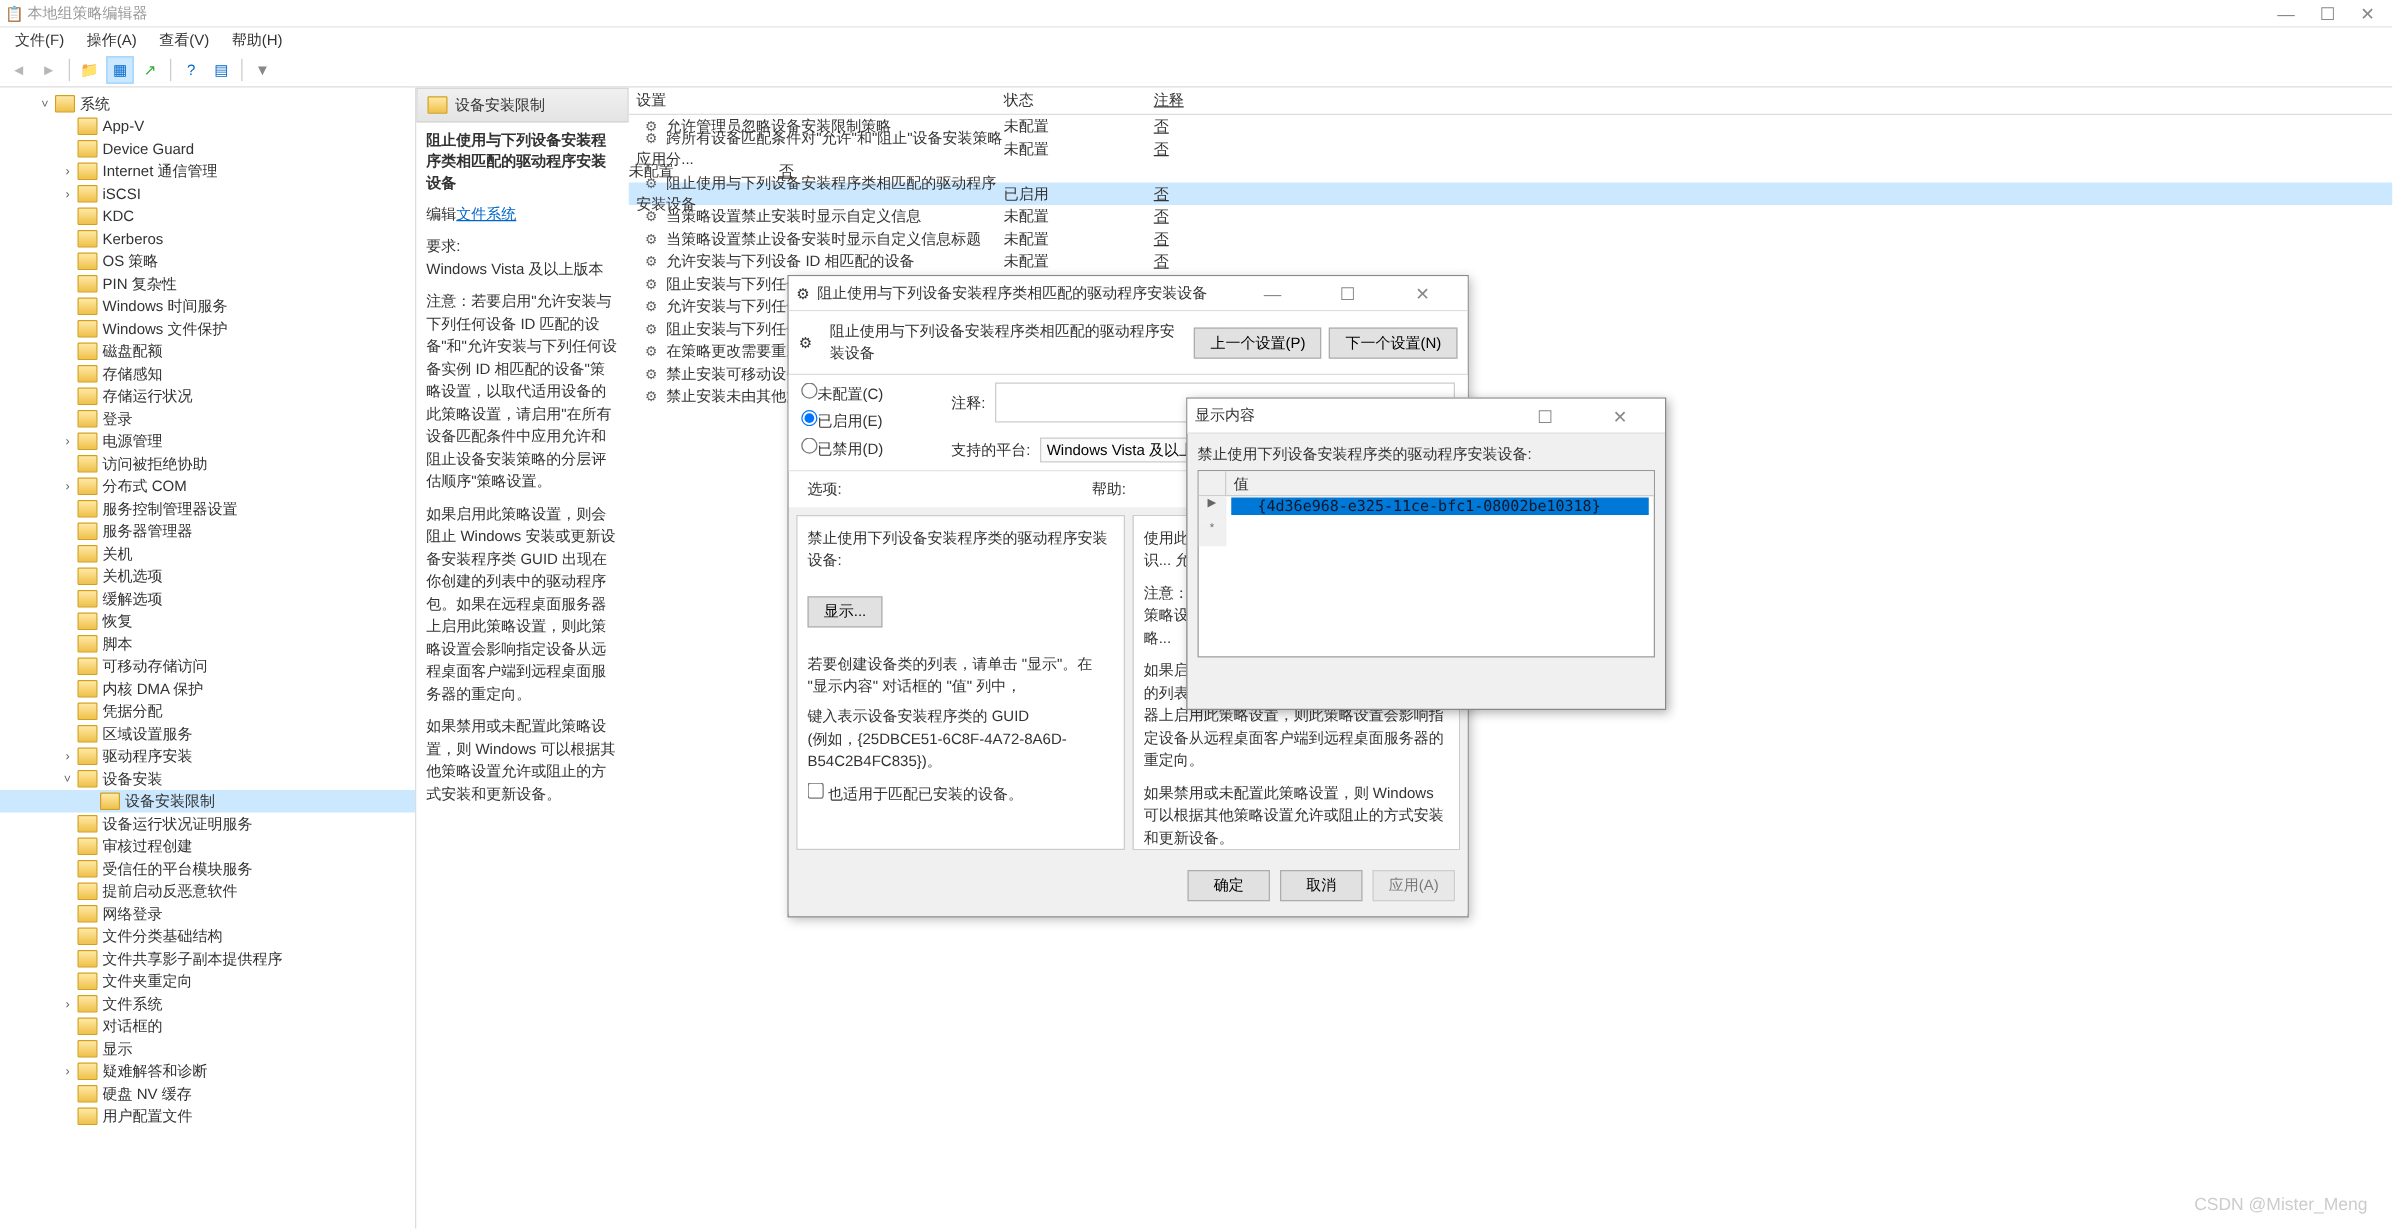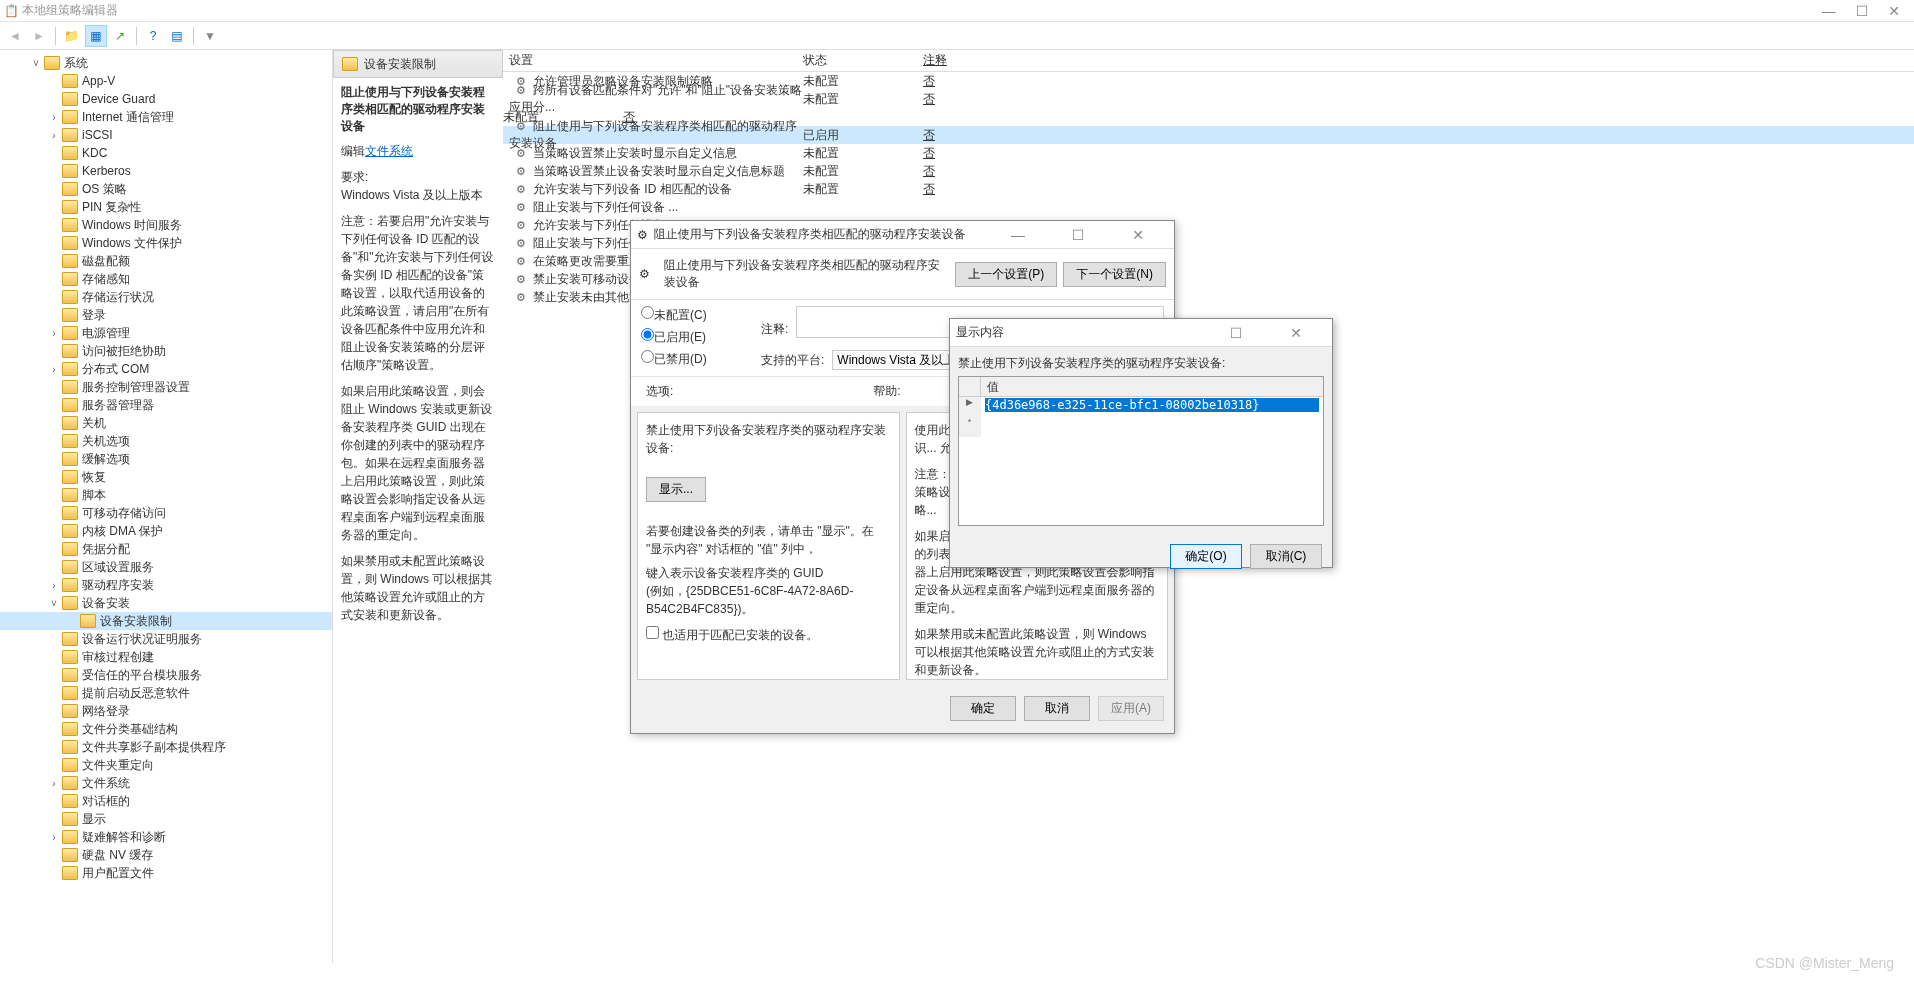--- a/index.html
+++ b/index.html
@@ -53,41 +53,41 @@
 
 
 .policy-dialog { position: absolute; left: 630px; top: 220px; width: 545px; height: 514px; background: #f0f0f0; border: 1px solid #888; box-shadow: 2px 2px 8px rgba(0,0,0,.25); z-index: 10; }
 .dlg-titlebar { height: 28px; background: #fff; display: flex; align-items: center; padding: 0 6px; border-bottom: 1px solid #ddd; }
 .dlg-titlebar .win-controls span { width: 40px; text-align: center; cursor: pointer; }
 .policy-hdr { background: #fff; padding: 8px; display: flex; align-items: center; gap: 8px; border-bottom: 1px solid #ddd; }
 .nav-btns { display: flex; gap: 6px; justify-content: space-between; }
 .btn { background: #e1e1e1; border: 1px solid #adadad; padding: 3px 12px; cursor: pointer; }
 .btn.disabled { opacity: .5; cursor: default; }
 .radio-area { background: #fff; padding: 6px 10px; border-bottom: 1px solid #e5e5e5; display: flex; flex-direction: column; gap: 4px; }
-.note-area { background: #fff; padding: 6px 10px; display: flex; gap: 8px; align-items: flex-end; }
+.note-area { background: #fff; padding: 6px 10px; display: flex; gap: 8px; align-items: center; }
 .note-area textarea { flex: 1; height: 32px; border: 1px solid #ccc; resize: none; }
 .platform-area { background: #fff; padding: 6px 10px; display: flex; gap: 8px; align-items: center; border-bottom: 1px solid #e5e5e5; }
 .platform-area input { flex: 1; border: 1px solid #ccc; padding: 2px 4px; background: #fafafa; }
 .opt-help-row { display: flex; background: #fff; padding: 6px 15px; gap: 30px; }
 .panels { display: flex; flex: 1; padding: 6px; gap: 6px; background: #f0f0f0; height: 280px; }
 .panel { flex: 1; background: #fff; border: 1px solid #ccc; padding: 8px; overflow: auto; line-height: 1.5; }
 .dlg-footer { display: flex; justify-content: flex-end; gap: 8px; padding: 10px; background: #f0f0f0; }
 .dlg-footer .btn { min-width: 66px; }
 
 
 .show-dialog { position: absolute; left: 949px; top: 318px; width: 384px; height: 250px; background: #f0f0f0; border: 1px solid #888; box-shadow: 2px 2px 8px rgba(0,0,0,.3); z-index: 20; }
 .show-body { padding: 8px; }
 .grid { border: 1px solid #999; background: #fff; height: 150px; margin-top: 4px; }
 .grid-hdr { background: #f0f0f0; border-bottom: 1px solid #ccc; display: flex; height: 20px; }
 .grid-hdr .gcol0 { width: 22px; border-right: 1px solid #ccc; }
 .grid-hdr .gcol1 { flex: 1; padding: 2px 6px; }
 .grid-row { display: flex; height: 20px; }
 .grid-row .gcol0 { width: 22px; border-right: 1px solid #eee; text-align: center; font-size: 9px; color: #666; background: #f0f0f0; }
 .grid-row .gcol1 { flex: 1; padding: 1px 4px; }
-.grid-row.editing .gcol1 input { width: 100%; border: none; background: #0078d7; color: #ffffff; outline: none; font-family: monospace; }
+.grid-row.editing .gcol1 input { width: 100%; border: none; background: #0078d7; color: #0f172a; outline: none; font-family: monospace; padding-left: 21px; }
 .show-footer { display: flex; justify-content: flex-end; gap: 8px; padding: 10px; }
 .show-footer .btn { min-width: 72px; }
 .btn.primary { background: #e5f3ff; border-color: #0078d7; }
 
 .watermark { position: absolute; right: 20px; bottom: 12px; color: #ccc; font-size: 14px; z-index: 5; }
 
 .desc-scroll { width: 170px; padding: 6px 8px; overflow: hidden; line-height: 1.5; }
 </style>
 </head>
 <body>
@@ -96,20 +96,26 @@
   <div class="titlebar">
     <span class="app-icon">📋</span>
     <span>本地组策略编辑器</span>
     <div class="win-controls">
       <span>—</span>
       <span>☐</span>
       <span>✕</span>
     </div>
   </div>
 
+  <div class="menubar">
+    <span>文件(F)</span>
+    <span>操作(A)</span>
+    <span>查看(V)</span>
+    <span>帮助(H)</span>
+  </div>
 
   <div class="toolbar">
     <div class="tbtn disabled">◄</div>
     <div class="tbtn disabled">►</div>
     <div class="tsep"></div>
     <div class="tbtn" style="color:#3a3">📁</div>
     <div class="tbtn active" style="color:#06c">▦</div>
     <div class="tbtn" style="color:#3a3">↗</div>
     <div class="tsep"></div>
     <div class="tbtn" style="color:#06c">?</div>
@@ -527,19 +533,15 @@
       <div class="grid-row editing">
         <div class="gcol0">▶</div>
         <div class="gcol1"><input style="font-family: monospace;" value="{4d36e968-e325-11ce-bfc1-08002be10318}"></div>
       </div>
       <div class="grid-row">
         <div class="gcol0">*</div>
           <div class="gcol1"></div>
       </div>
     </div>
   </div>
-  <div class="show-footer">
-    <button class="btn primary">确定(O)</button>
-    <button class="btn">取消(C)</button>
-  </div>
 </div>
 
 <div class="watermark">CSDN @Mister_Meng</div>
 
 </body></html>

